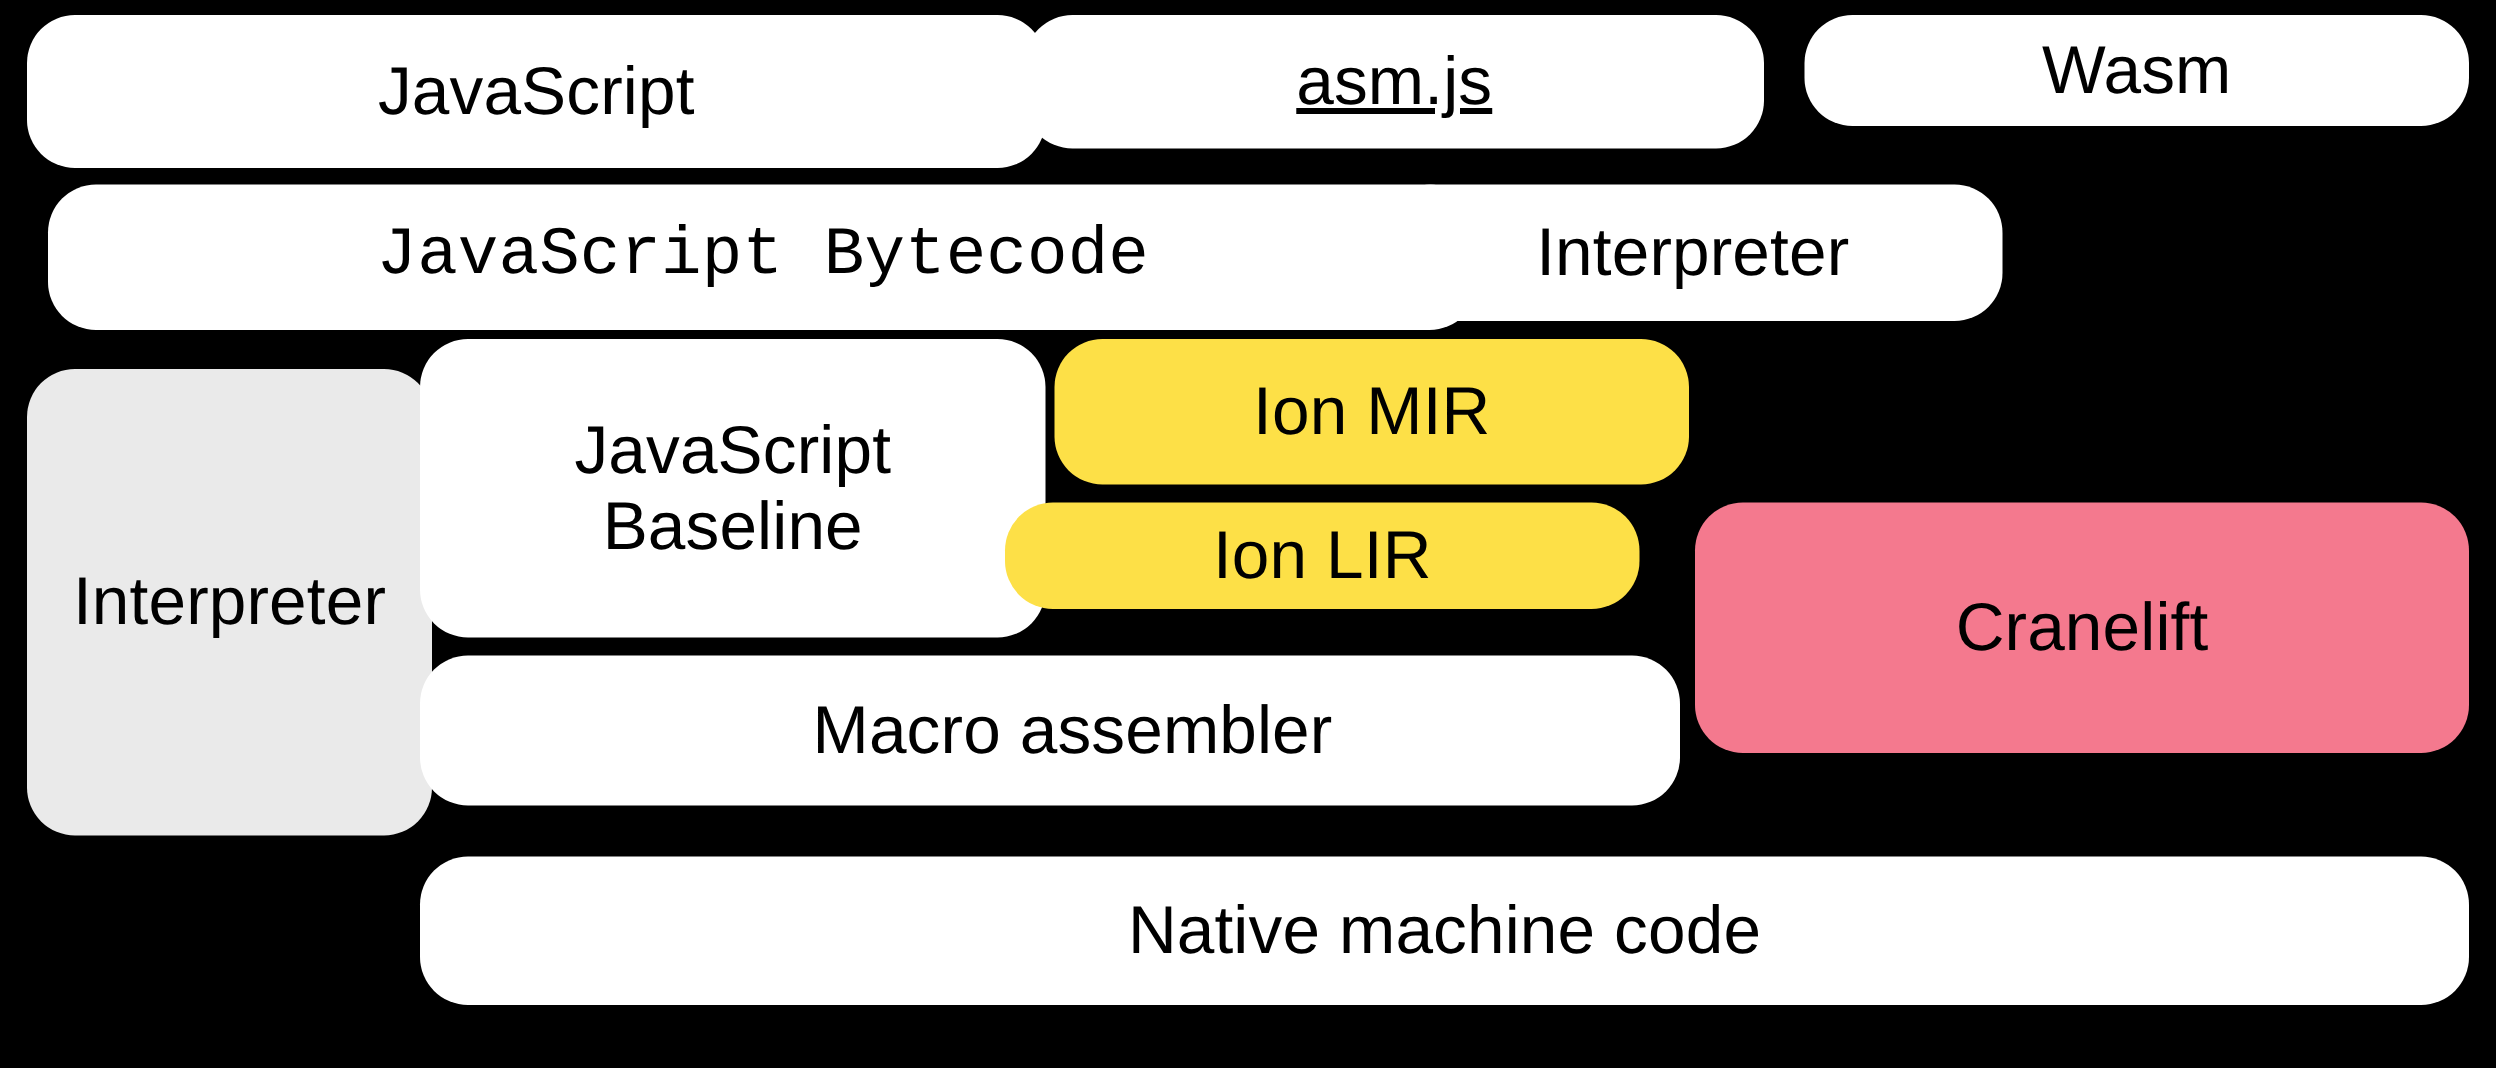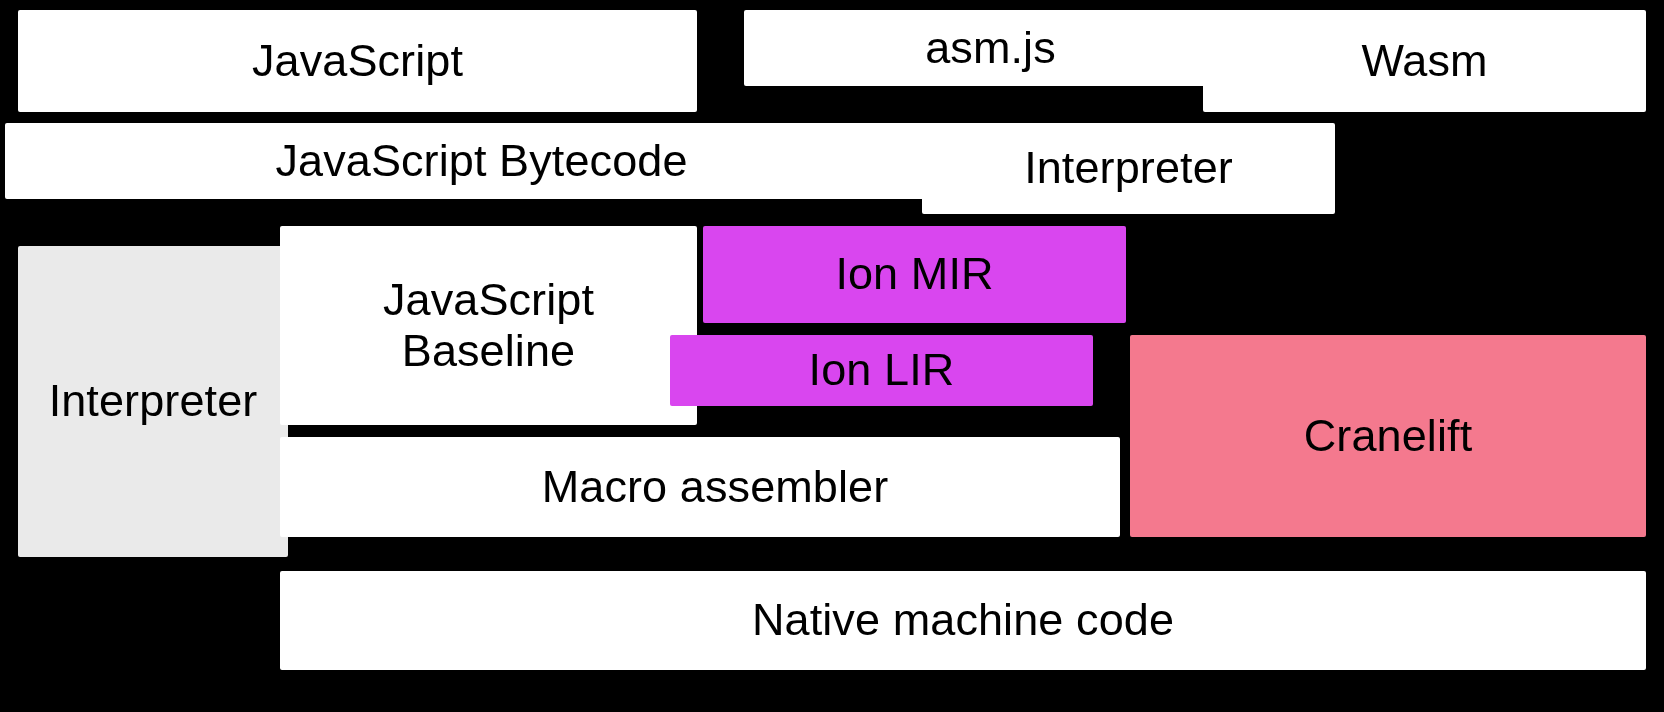--- a/index.html
+++ b/index.html
@@ -17,44 +17,44 @@
     background: #000000;
     overflow: hidden;
   }
   .node {
     position: absolute;
     box-sizing: border-box;
     display: flex;
     align-items: center;
     justify-content: center;
     text-align: center;
-    border-radius: 2px;
+    border-radius: 32px;
     background: #ffffff;
     color: #000000;
     font-size: 45px;
     line-height: 1.12;
     font-weight: 400;
     letter-spacing: 0.1px;
     white-space: pre-line;
     padding: 0 8px;
   }
   .node.gray   { background: #eaeaea; margin-top: 20px; }
-  .node.green  { background: #d946ef; }
+  .node.green  { background: #fde047; }
   .node.pink   { background: #f4798e; }
 </style>
 </head>
 <body>
 
 <div id="stack-diagram" style="background: rgb(0, 0, 0);">
     <div class="node" style="left: 18px; top: 10px; width: 679px; height: 102px;">JavaScript</div>
-    <div class="node" style="left: 744px; top: 10px; width: 493px; height: 76px;">asm.js</div>
-    <div class="node" style="left: 1203px; top: 10px; width: 443px; height: 102px;">Wasm</div>
-    <div class="node" style="left: 5px; top: 123px; width: 953px; height: 76px;">JavaScript Bytecode</div>
+    <div class="node" style="left: 683px; top: 10px; width: 493px; height: 89px; text-decoration: underline;">asm.js</div>
+    <div class="node" style="left: 1203px; top: 10px; width: 443px; height: 74px;">Wasm</div>
+    <div class="node" style="left: 32px; top: 123px; width: 953px; height: 97px; font-family: Liberation Mono, monospace;">JavaScript Bytecode</div>
     <div class="node" style="left: 922px; top: 123px; width: 413px; height: 91px;">Interpreter</div>
     <div class="node gray" style="left: 18px; top: 226px; width: 270px; height: 311px;">Interpreter</div>
     <div class="node" style="left: 280px; top: 226px; width: 417px; height: 199px;">JavaScript
 Baseline</div>
     <div class="node green" style="left: 703px; top: 226px; width: 423px; height: 97px;">Ion MIR</div>
     <div class="node green" style="left: 670px; top: 335px; width: 423px; height: 71px;">Ion LIR</div>
     <div class="node" style="left: 280px; top: 437px; width: 840px; height: 100px; padding-left: 38px;">Macro assembler</div>
-    <div class="node pink" style="left: 1130px; top: 335px; width: 516px; height: 202px;">Cranelift</div>
+    <div class="node pink" style="left: 1130px; top: 335px; width: 516px; height: 167px;">Cranelift</div>
     <div class="node" style="left: 280px; top: 547px; width: 1366px; height: 99px; margin-top: 24px;">Native machine code</div>
   </div>
 
 </body></html>

